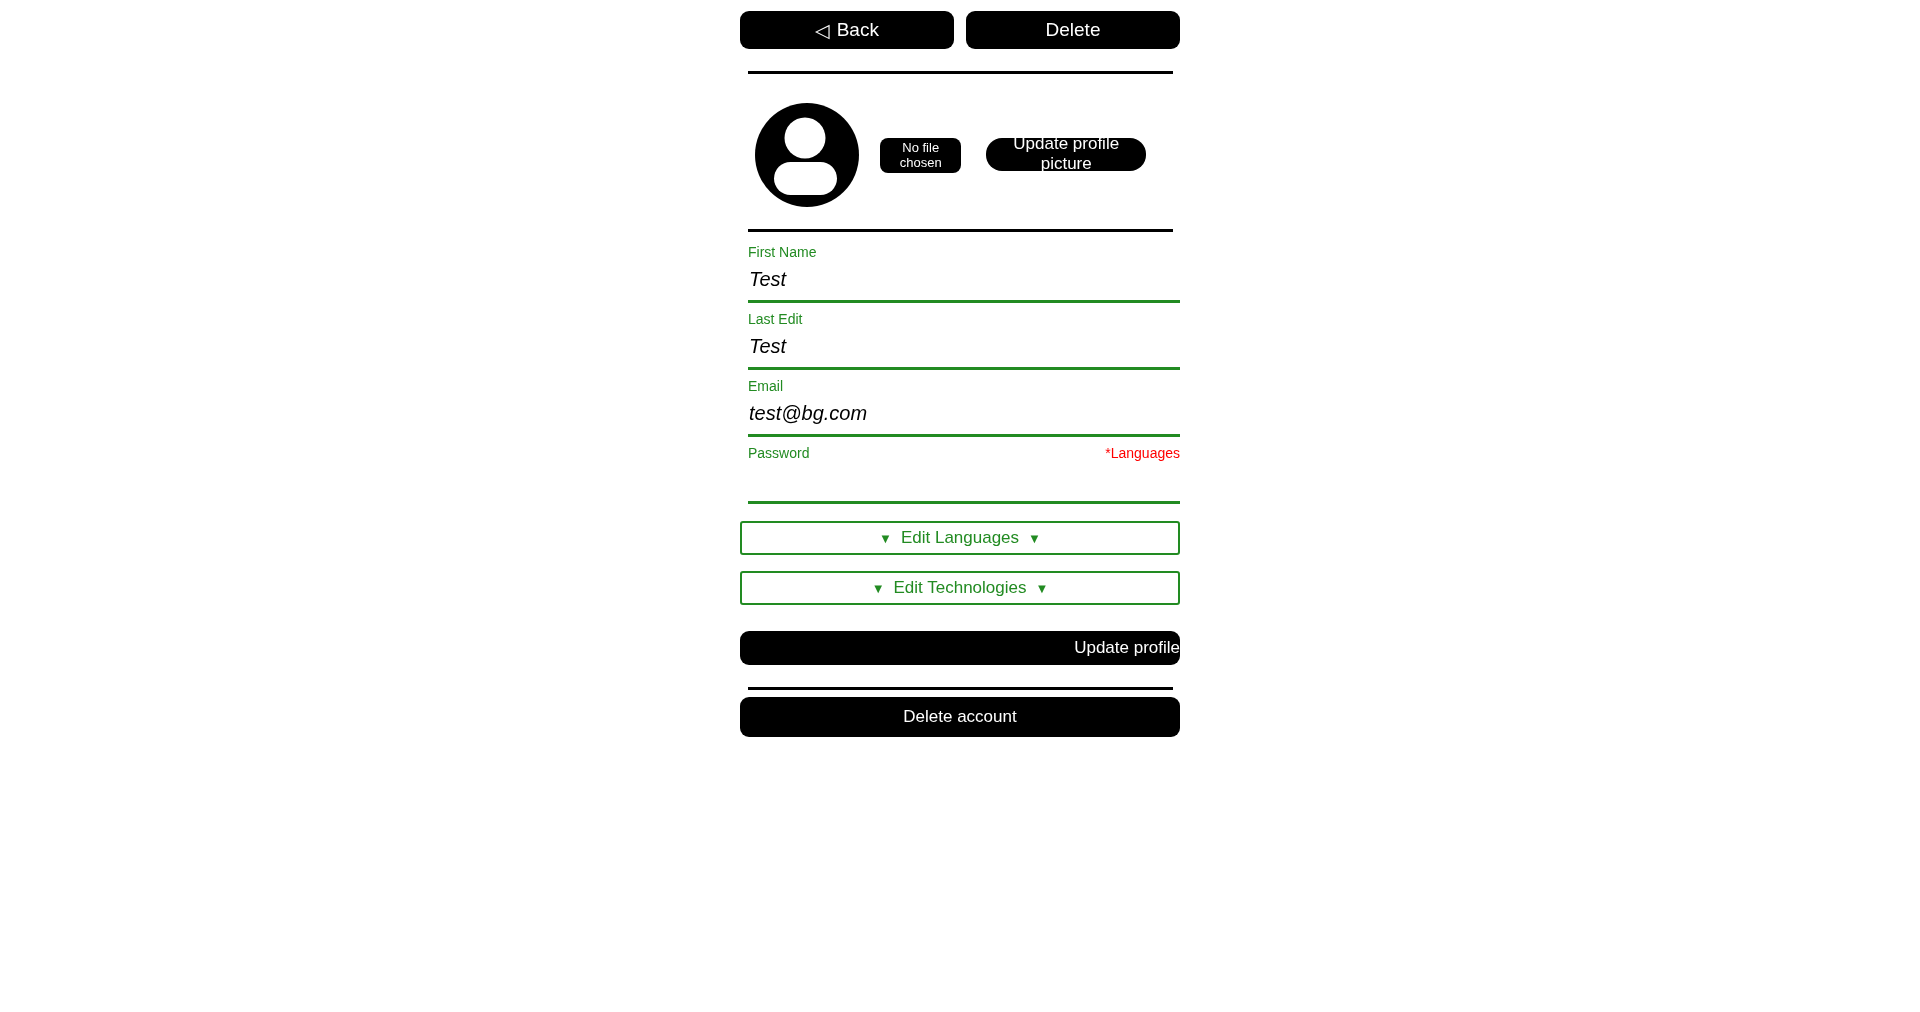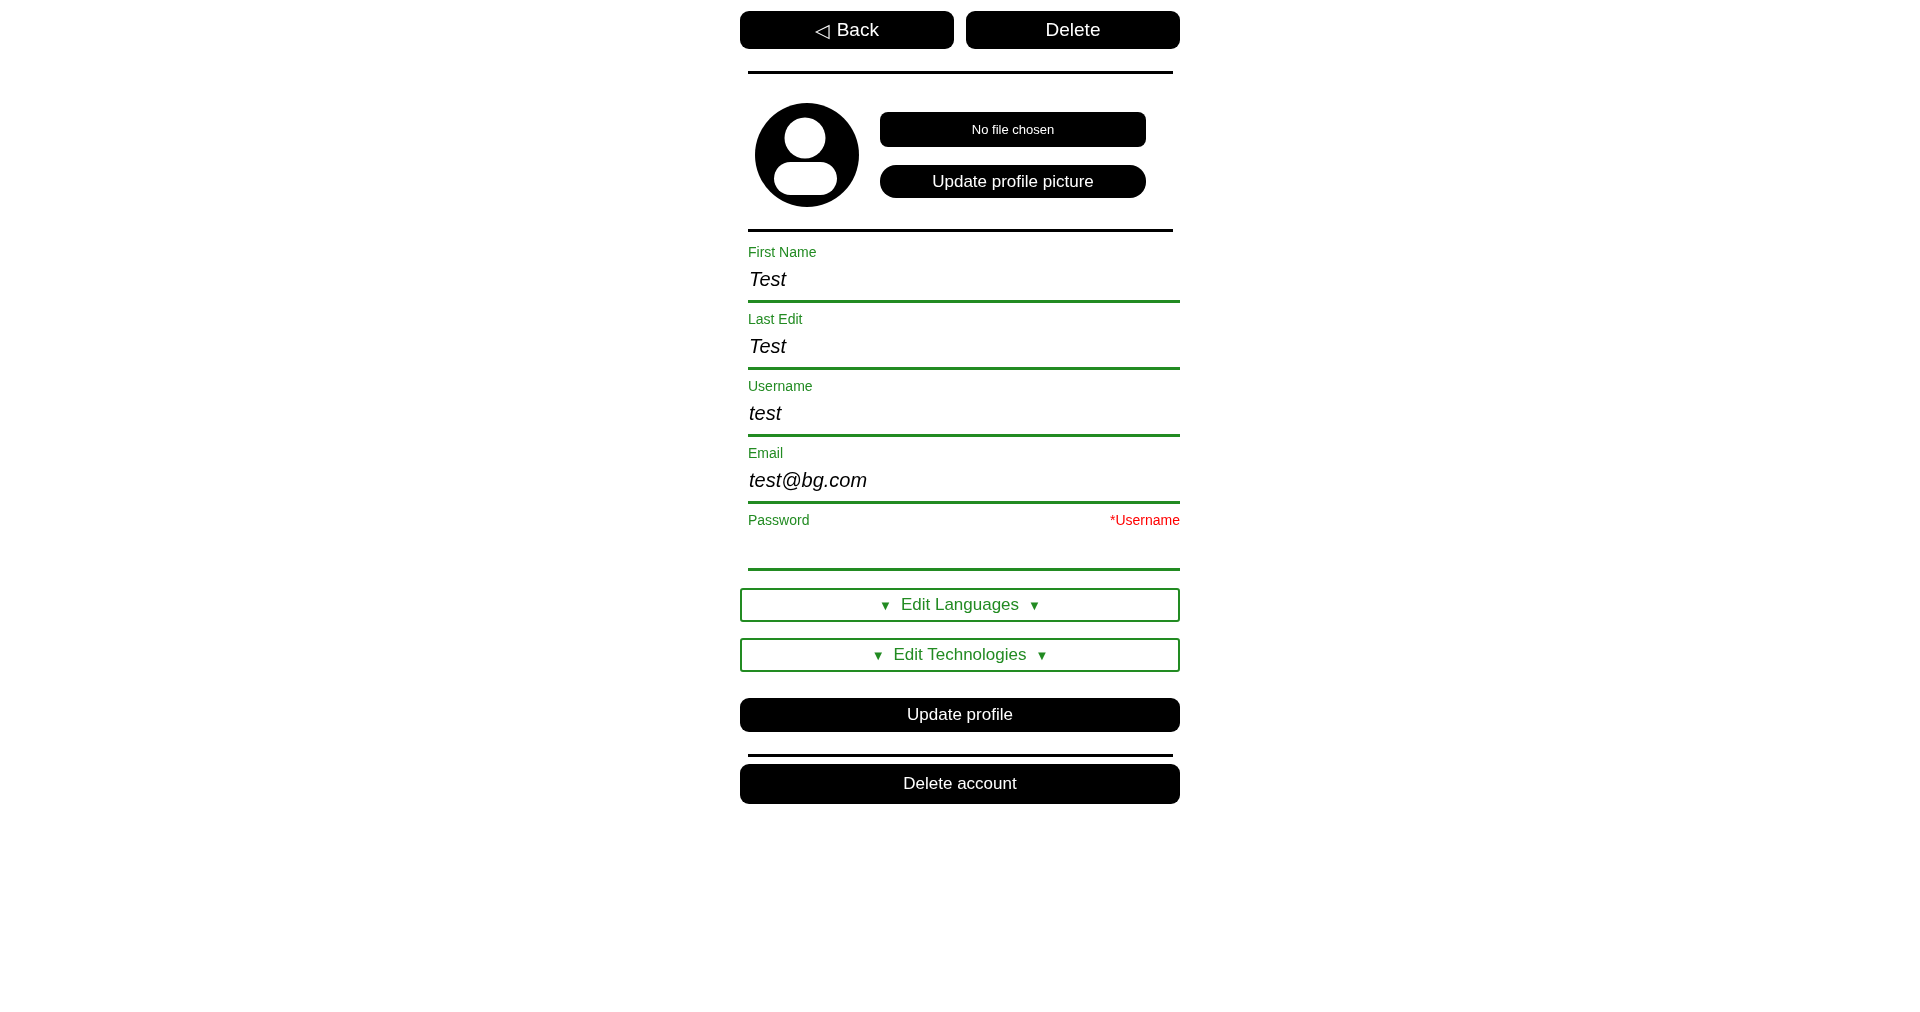--- a/index.html
+++ b/index.html
@@ -56,22 +56,22 @@
     margin-top: 29px;
     padding-left: 15px;
   }
   .avatar {
     width: 104px;
     height: 104px;
     flex: 0 0 104px;
   }
   .pic-buttons {
     display: flex;
-    flex-direction: column;
-    gap: 18px;
+    flex-direction: row;
+    gap: 25px;
     margin-left: 21px;
     width: 266px;
     justify-content: flex-end;
   }
   .file-btn {
     height: 35px;
     font-size: 13px;
     border-radius: 8px;
   }
   .update-pic-btn {
@@ -131,20 +131,21 @@
     margin-top: 16px;
   }
   .outline-btn.first { margin-top: 17px; }
   .outline-btn .arrow { font-size: 13px; }
   
   .submit-btn {
     width: 100%;
     height: 34px;
     font-size: 17px;
     margin-top: 26px;
+    justify-content: flex-end;
   }
   .divider-3 { margin-top: 18px; }
   .delete-btn {
     width: 100%;
     height: 40px;
     font-size: 17px;
     margin-top: 7px;
   }
 </style>
 </head>
@@ -192,38 +193,32 @@
         <input type="text" class="text-input" value="Test" style="">
       </div>
 
       <div class="field">
         <div class="label-row">
           <span class="field-label">Last Edit</span>
         </div>
         <input type="text" class="text-input" value="Test" style="">
       </div>
 
-      <div class="field">
-        <div class="label-row">
-          <span class="field-label">Username</span>
-        </div>
-        <input type="text" class="text-input" value="test" style="">
-      </div>
 
       <div class="field">
         <div class="label-row">
           <span class="field-label">Email</span>
         </div>
         <input type="text" class="text-input" value="test@bg.com" style="">
       </div>
 
       <div class="field">
         <div class="label-row">
           <span class="field-label">Password</span>
-          <span class="required-note">*Username</span>
+          <span class="required-note">*Languages</span>
         </div>
         <input type="password" class="text-input" value="" style="">
       </div>
 
       <button class="outline-btn first">
         <span class="arrow">▼</span>
         <span>Edit Languages</span>
         <span class="arrow">▼</span>
       </button>
 

